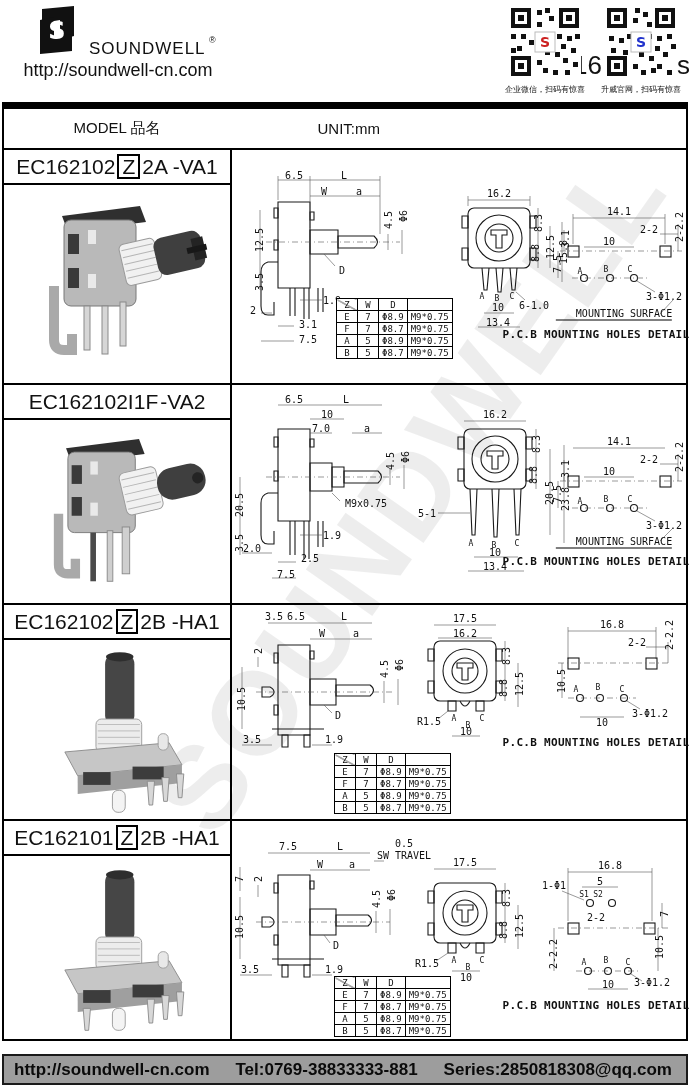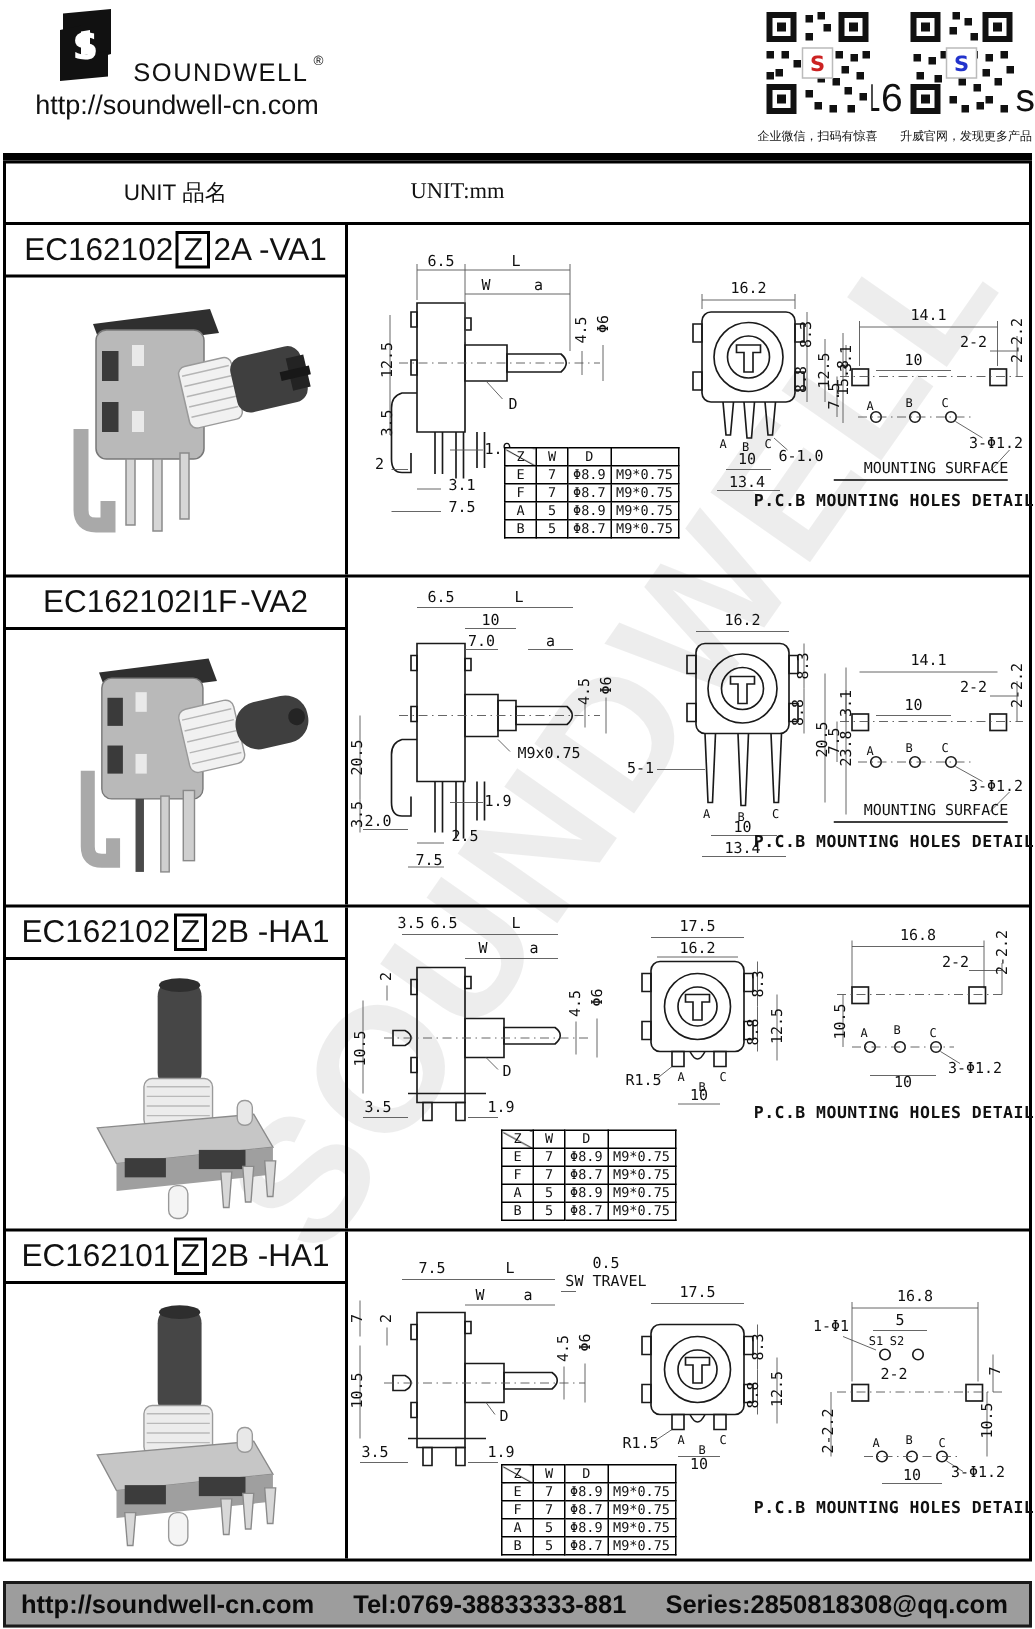--- a/index.html
+++ b/index.html
@@ -16,21 +16,21 @@
   .title-1{font-size:26px;white-space:pre;}
   .title-2{font-size:25px;margin-top:8px;letter-spacing:1px;}
   .qr-zone{position:absolute;right:8px;top:6px;display:flex;gap:14px;}
   .qr{width:82px;text-align:center;}
   .qr-cap{font-size:8px;margin-top:2px;white-space:nowrap;}
   
   .sheet{margin:0 2px;border:2px solid #000;}
   .thead{display:flex;align-items:center;height:39px;border-bottom:2px solid #000;font-size:15px;}
   .th-model{width:226px;text-align:center;}
   .th-dims{flex:1;text-align:center;padding-left:60px;}
-  .th-unit{width:150px;text-align:center;font-family:Liberation Serif, serif;}
+  .th-unit{width:150px;text-align:right;}
   .row{display:flex;border-bottom:2px solid #000;position:relative;}
   .row:last-child{border-bottom:none;}
   .model-cell{width:226px;border-right:2px solid #000;display:flex;flex-direction:column;}
   .model-title{height:33px;border-bottom:2px solid #000;display:flex;align-items:center;
                justify-content:center;font-size:21px;gap:2px;white-space:pre;}
   .zbx{border:2px solid #000;padding:0 3px;display:inline-block;line-height:1.02;}
   .zbx:empty{display:none;}
   .photo{flex:1;display:flex;align-items:center;justify-content:center;}
   .draw-cell{flex:1;position:relative;background:transparent;}
   .art{position:absolute;left:0;top:0;z-index:1;}
@@ -148,30 +148,30 @@
           <rect x="62" y="64" width="5" height="5"></rect>
             <rect x="28" y="58" width="5" height="5"></rect>
             <rect x="36" y="64" width="5" height="5"></rect>
           <rect x="46" y="62" width="5" height="5"></rect>
             <rect x="34" y="46" width="5" height="5"></rect>
             <rect x="40" y="38" width="5" height="5"></rect>
         </g>
         <rect x="26" y="26" width="20" height="20" fill="#fff" stroke="#bbb"></rect>
         <text x="36" y="41" text-anchor="middle" font-size="14" font-weight="bold" fill="#23c" font-family="DejaVu Sans,sans-serif">S</text>
       </svg>
-      <div class="qr-cap">升威官网，发现更多产品</div>
+      <div class="qr-cap">升威官网，扫码有惊喜</div>
     </div>
   </div>
 </div>
 <div class="hdr-rule"></div>
 
 <div class="sheet">
 
   <div class="thead">
-    <div class="th-model">UNIT 品名</div>
+    <div class="th-model">MODEL 品名</div>
     <div class="th-unit">UNIT:mm</div>
   </div>
 
   <section class="row" style="height:233px">
     <div class="model-cell">
       <div class="model-title"><span>EC162102</span><span class="zbx">Z</span><span>2A -VA1</span></div>
       <div class="photo">
         <svg width="190" height="188" viewBox="0 0 190 188">
           <polygon points="40,26 118,16 124,32 46,42" fill="#2f2f2f"></polygon>
           <rect x="42" y="30" width="72" height="86" rx="7" fill="#b9b9b9" stroke="#787878"></rect>

